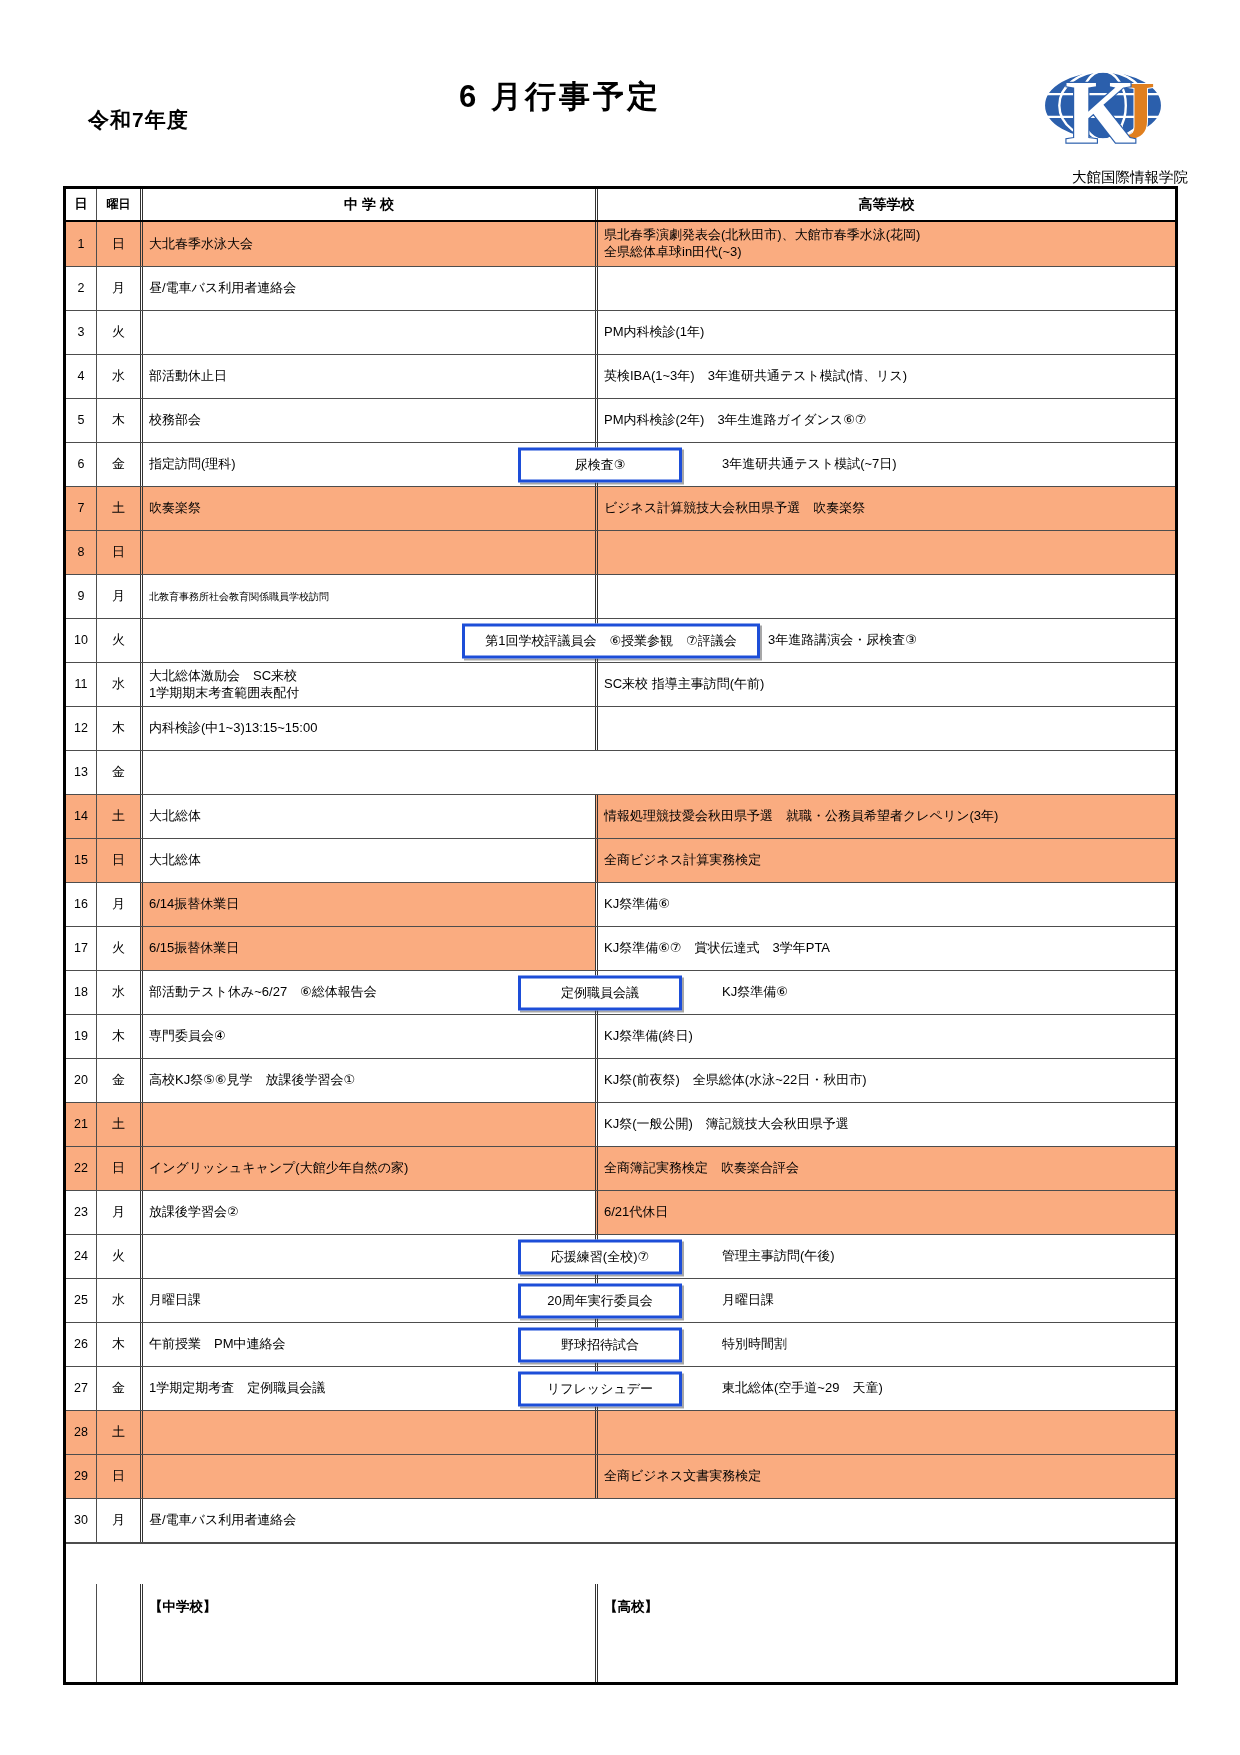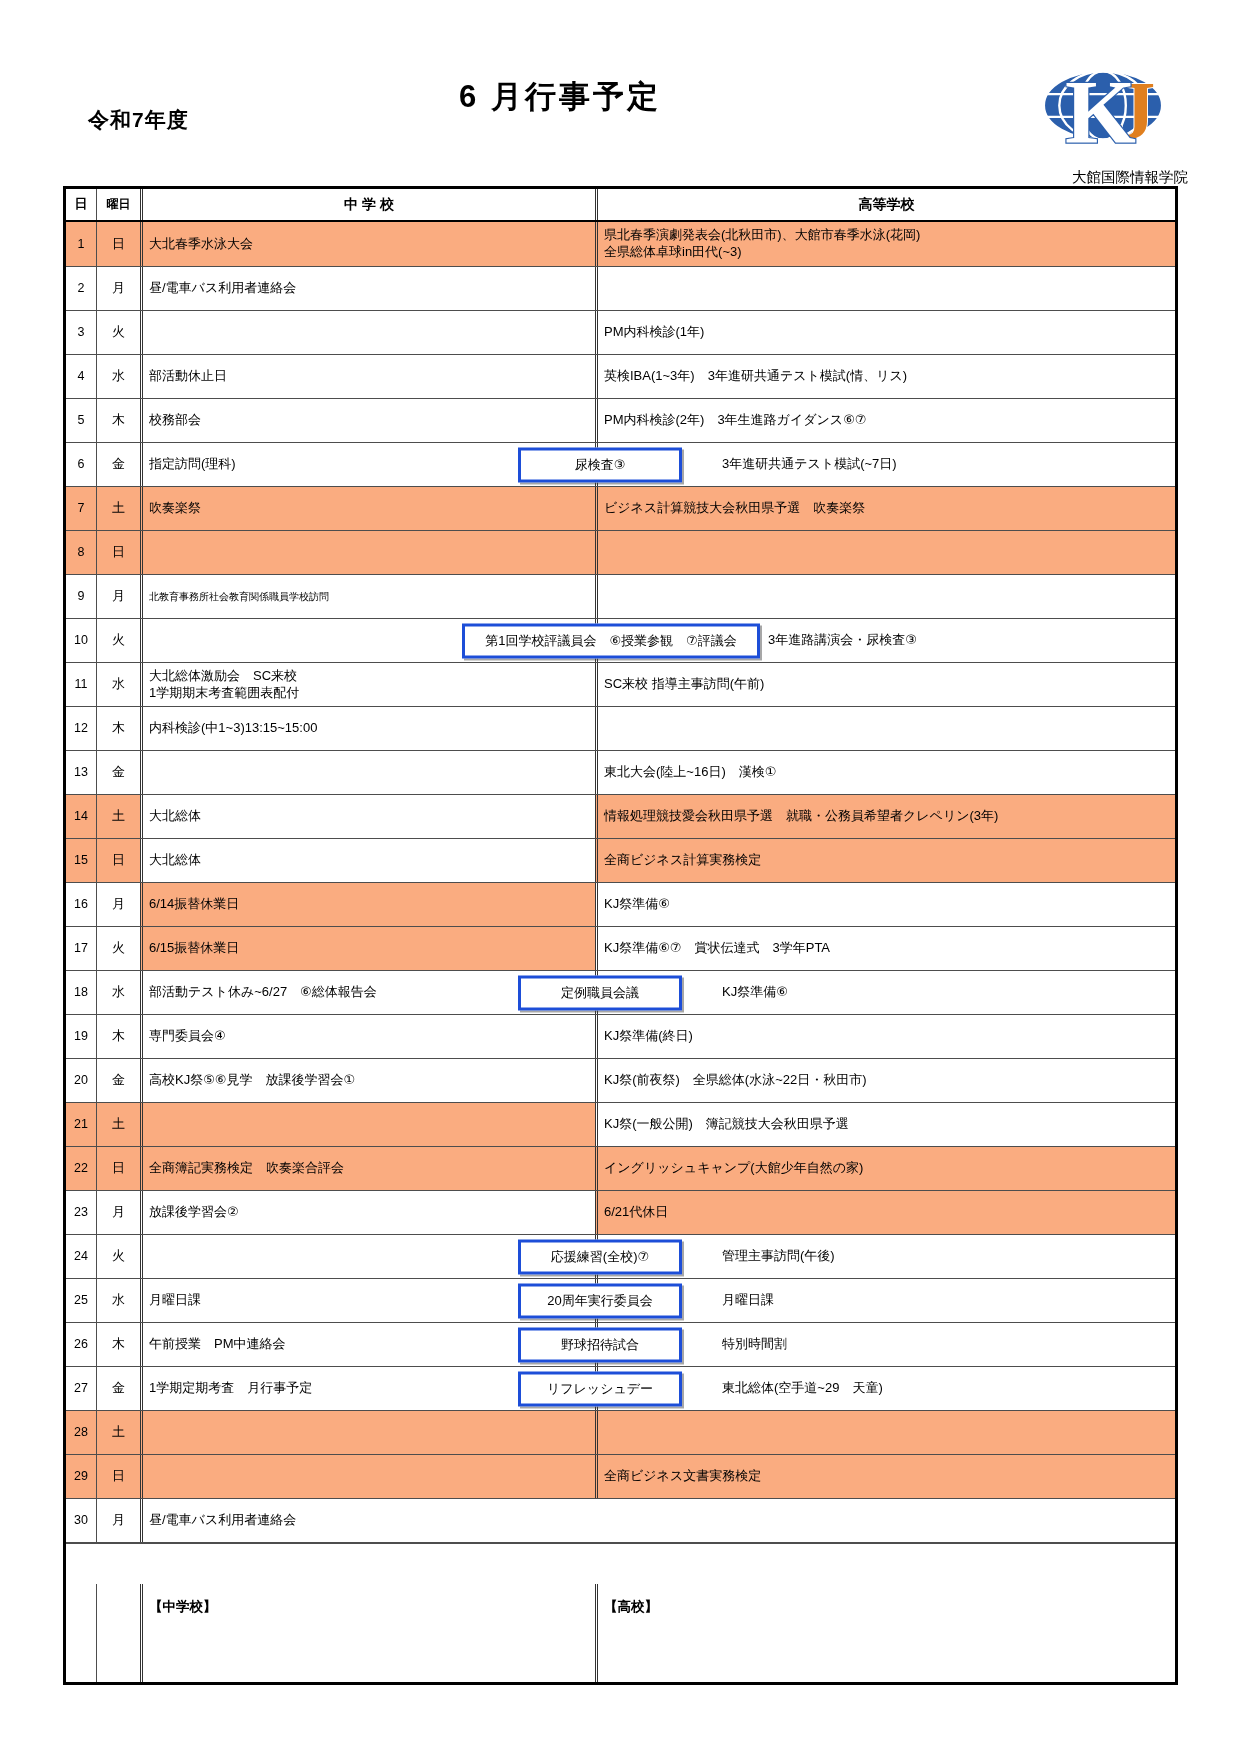--- a/index.html
+++ b/index.html
@@ -190,23 +190,20 @@
           <div class="cell c-wd">木</div>
           <div class="cell c-jr">
             <div class="line">内科検診(中1~3)13:15~15:00</div>
           </div>
           <div class="cell c-hs"></div>
         </div>
         <div class="row">
           <div class="cell c-day">13</div>
           <div class="cell c-wd">金</div>
           <div class="cell c-jr"></div>
-          <div class="cell c-hs">
-            <div class="line">東北大会(陸上~16日)　漢検①</div>
-          </div>
         </div>
         <div class="row">
           <div class="cell c-day orange">14</div>
           <div class="cell c-wd orange">土</div>
           <div class="cell c-jr">
             <div class="line">大北総体</div>
           </div>
           <div class="cell c-hs orange">
             <div class="line">情報処理競技愛会秋田県予選　就職・公務員希望者クレペリン(3年)</div>
           </div>
@@ -276,25 +273,25 @@
           <div class="cell c-day orange">21</div>
           <div class="cell c-wd orange">土</div>
           <div class="cell c-jr orange"></div>
           <div class="cell c-hs">
             <div class="line">KJ祭(一般公開)　簿記競技大会秋田県予選</div>
           </div>
         </div>
         <div class="row">
           <div class="cell c-day orange">22</div>
           <div class="cell c-wd orange">日</div>
+          <div class="cell c-jr orange">
+            <div class="line">イングリッシュキャンプ(大館少年自然の家)</div>
+          </div>
           <div class="cell c-hs orange">
             <div class="line">全商簿記実務検定　吹奏楽合評会</div>
-          </div>
-          <div class="cell c-jr orange">
-            <div class="line">イングリッシュキャンプ(大館少年自然の家)</div>
           </div>
         </div>
         <div class="row">
           <div class="cell c-day">23</div>
           <div class="cell c-wd">月</div>
           <div class="cell c-jr">
             <div class="line">放課後学習会②</div>
           </div>
           <div class="cell c-hs orange">
             <div class="line">6/21代休日</div>
@@ -328,21 +325,21 @@
           </div>
           <div class="cell c-hs after-box">
             <div class="line">特別時間割</div>
           </div>
           <div class="event-box">野球招待試合</div>
         </div>
         <div class="row">
           <div class="cell c-day">27</div>
           <div class="cell c-wd">金</div>
           <div class="cell c-jr">
-            <div class="line">1学期定期考査　月行事予定</div>
+            <div class="line">1学期定期考査　定例職員会議</div>
           </div>
           <div class="cell c-hs after-box">
             <div class="line">東北総体(空手道~29　天童)</div>
           </div>
           <div class="event-box">リフレッシュデー</div>
         </div>
         <div class="row">
           <div class="cell c-day orange">28</div>
           <div class="cell c-wd orange">土</div>
           <div class="cell c-jr orange"></div>

